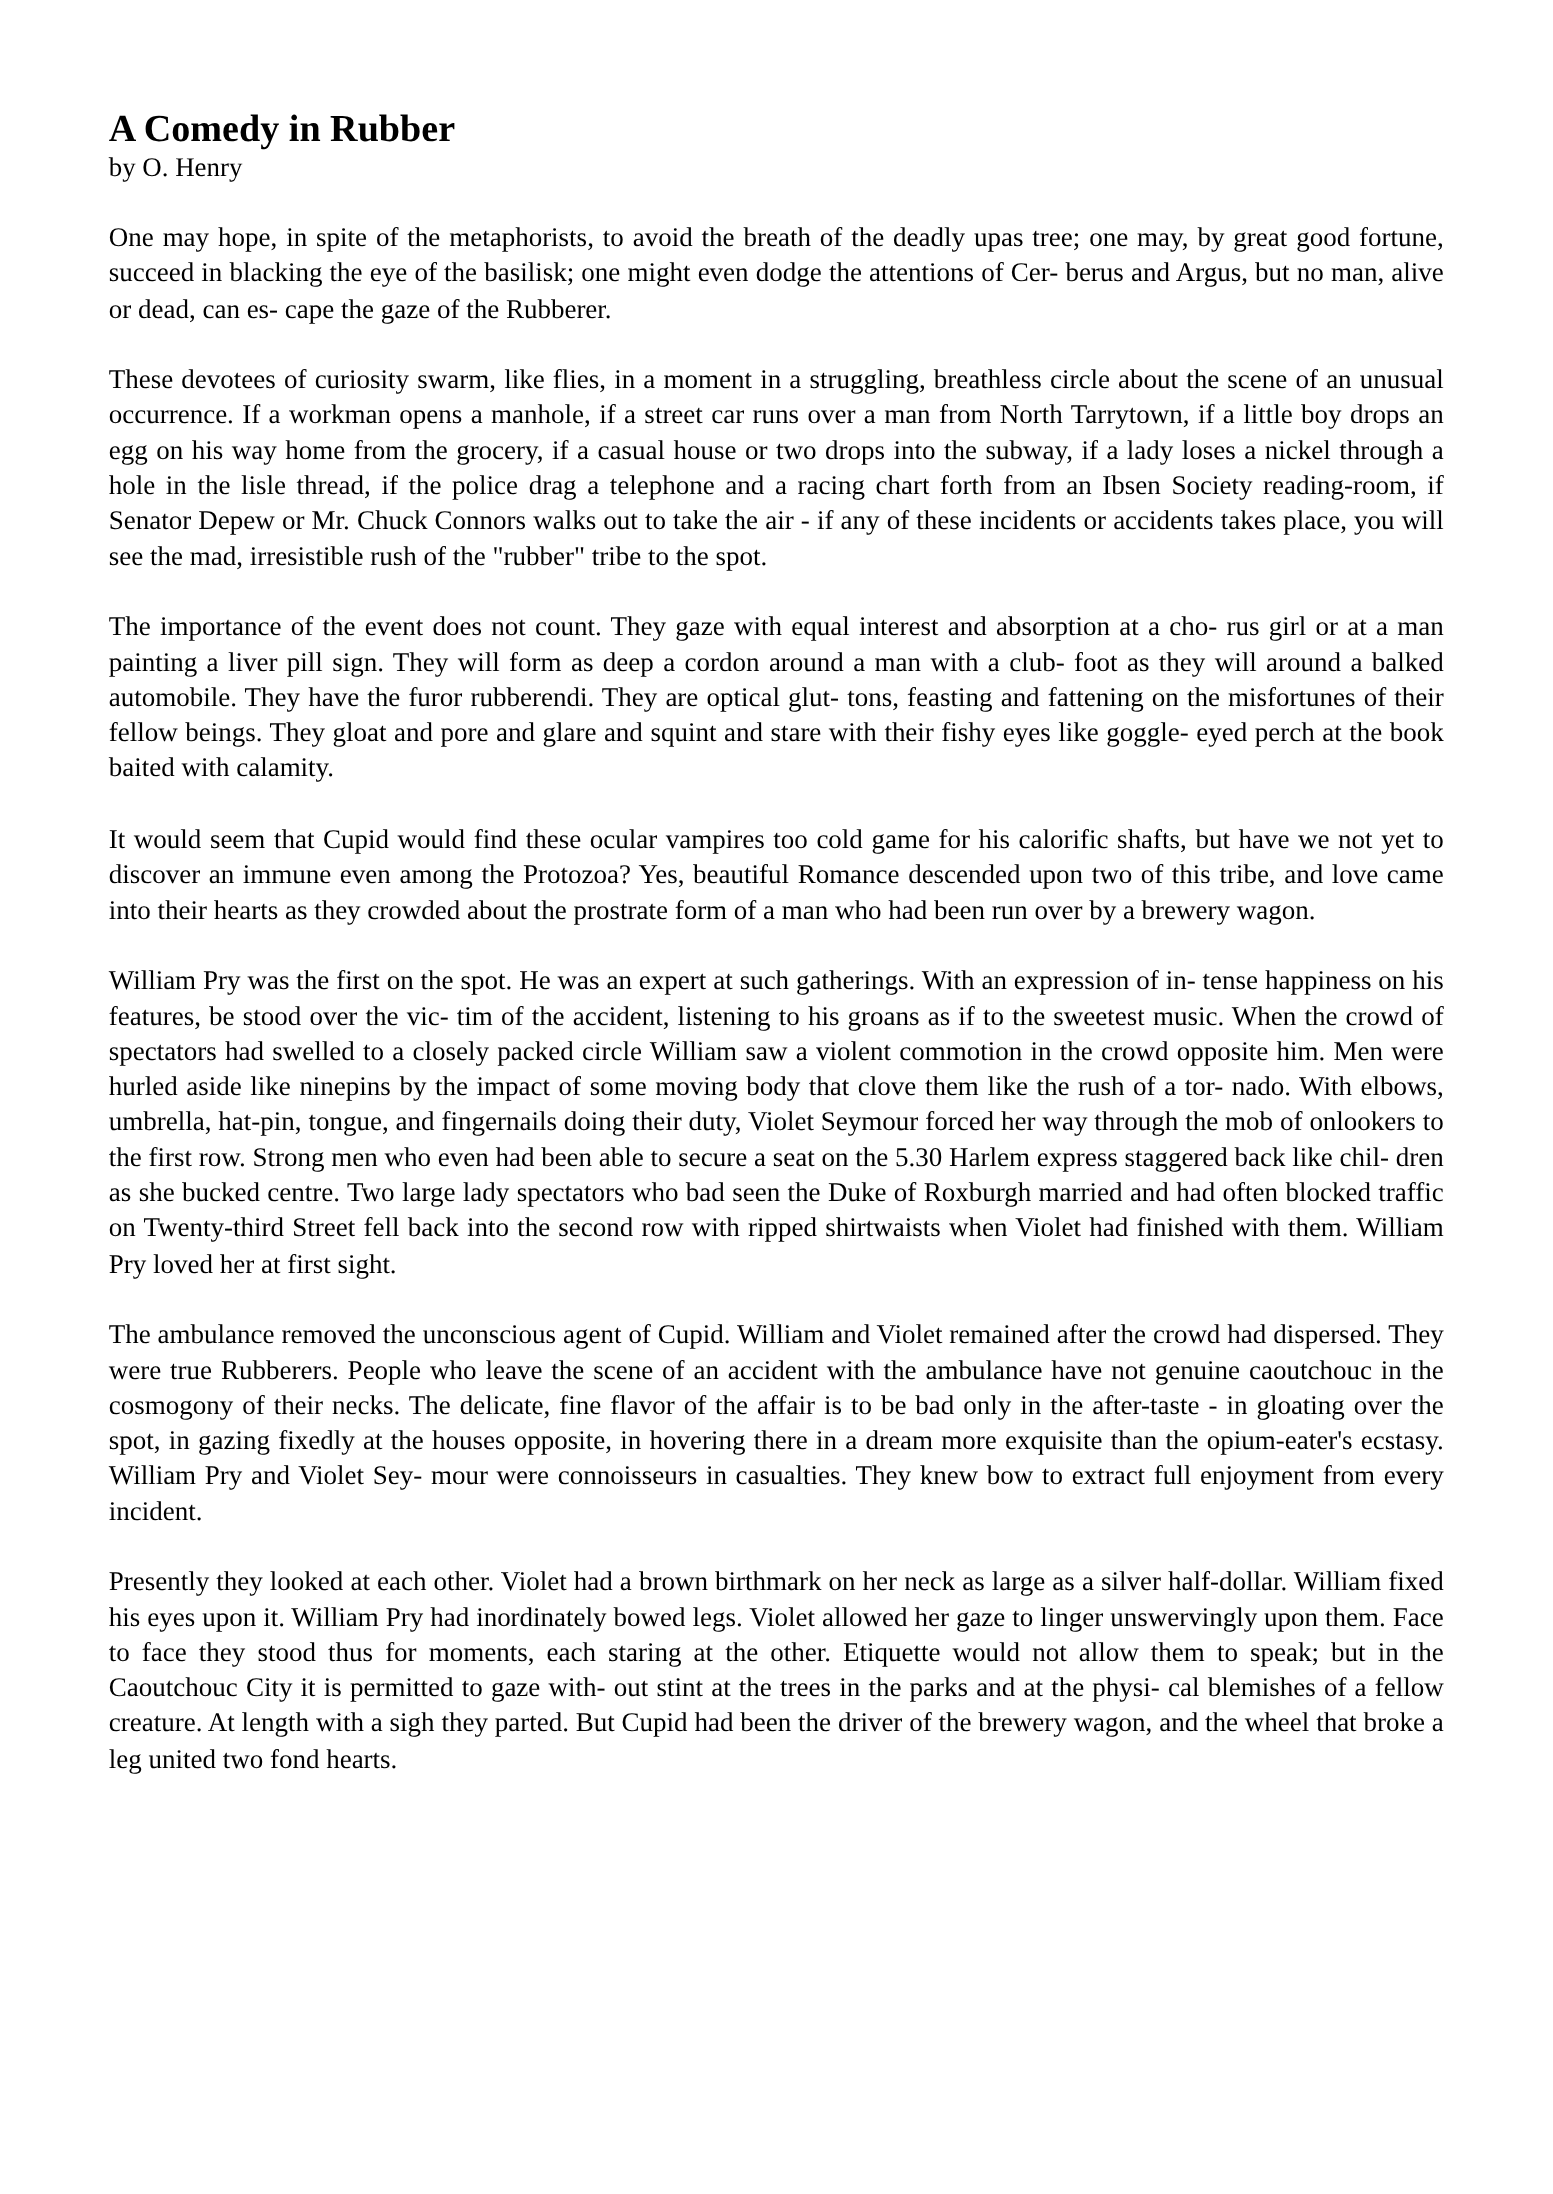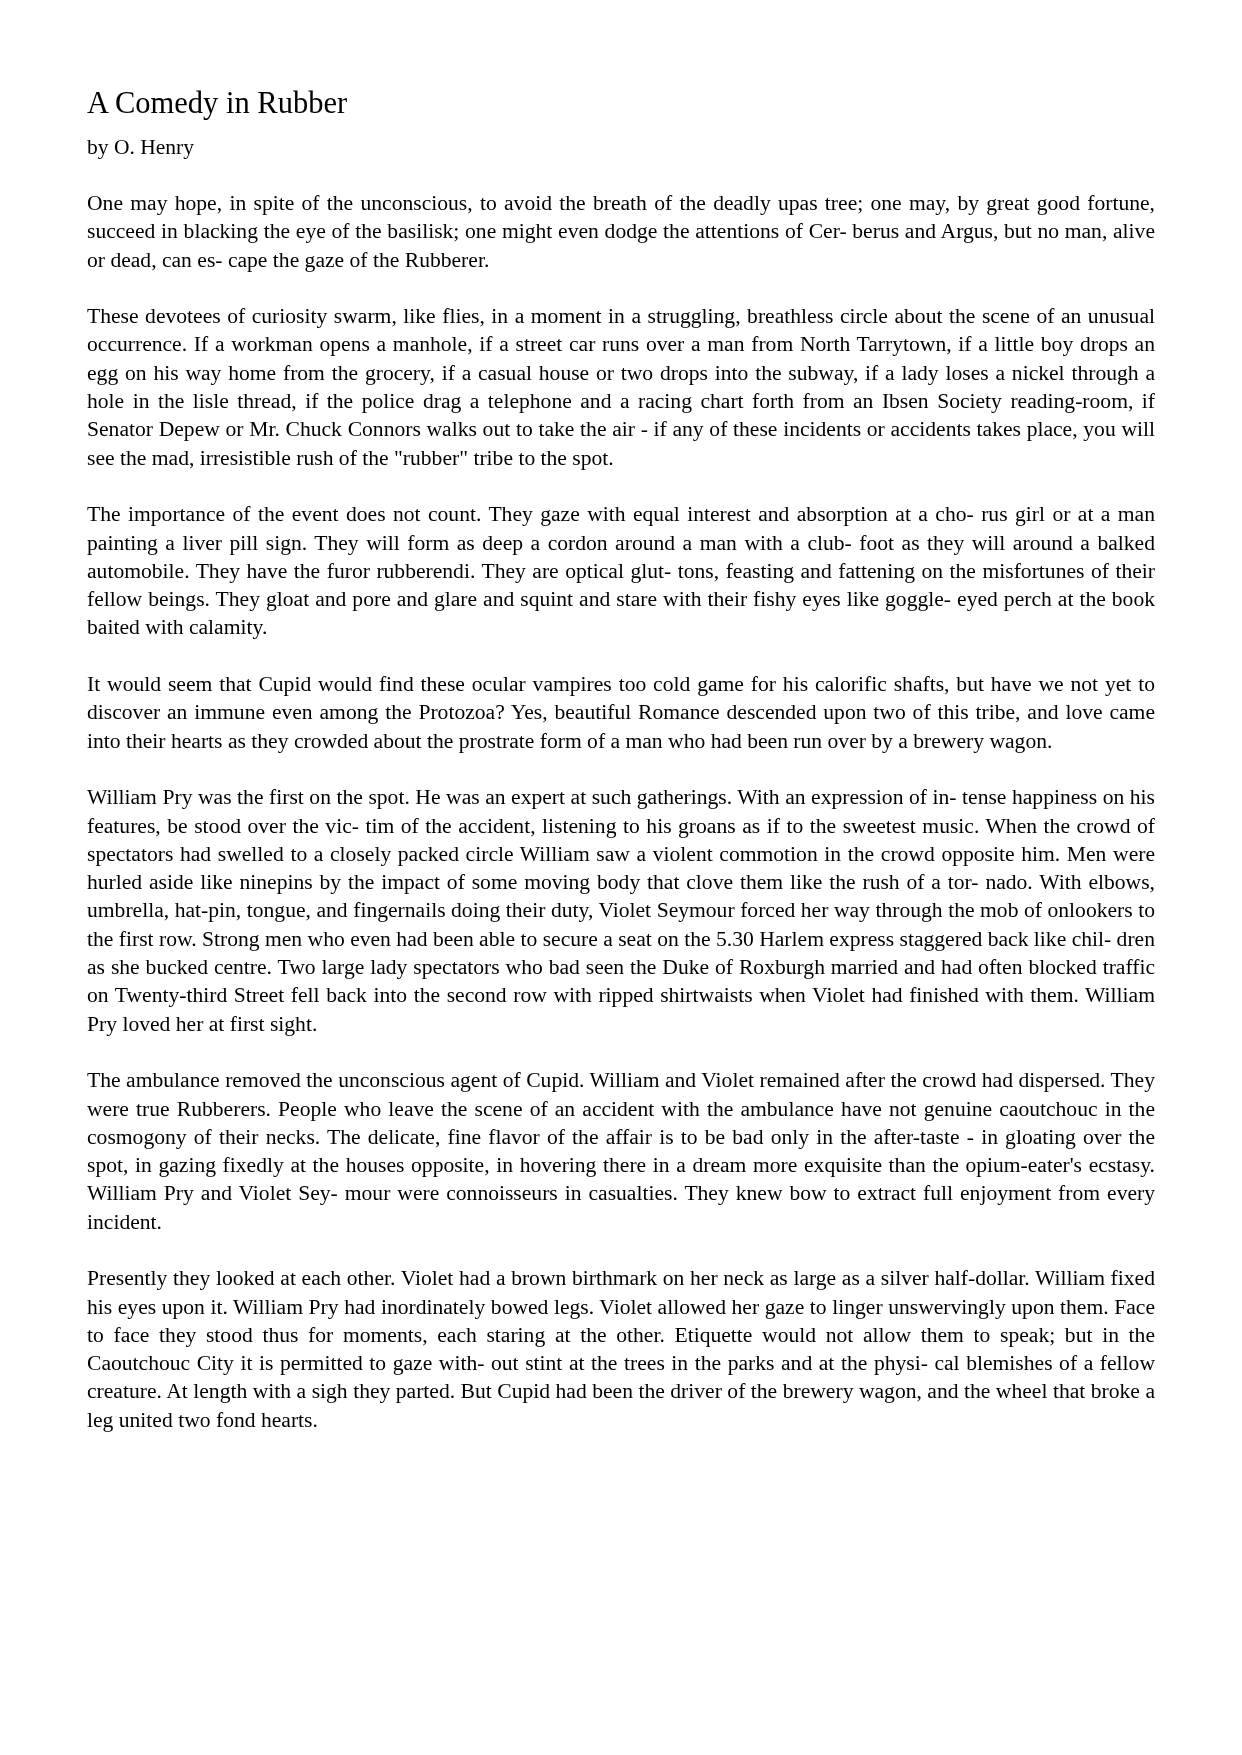--- a/index.html
+++ b/index.html
@@ -16,43 +16,43 @@
       color: #000000;
     }
     .page {
       position: absolute;
       left: 87px;
       top: 86px;
       width: 1068px;
     }
     .title {
       font-size: 30.5px;
-      font-weight: normal;
+      font-weight: bold;
       line-height: 34px;
       margin: 0;
     }
     .byline {
       font-size: 21.5px;
       line-height: 28px;
-      margin: 13px 0 28px 0;
+      margin: 0 0 28px 0;
     }
     .para {
       font-size: 21.6px;
       line-height: 28.3px;
       text-align: justify;
       margin: 0 0 28.3px 0;
     }
   </style>
 </head>
 <body>
 
 <div class="page">
   <h1 class="title">A Comedy in Rubber</h1>
   <p class="byline">by O. Henry</p>
 
-  <p class="para">One may hope, in spite of the unconscious, to avoid the breath of the deadly upas tree; one may, by great good fortune, succeed in blacking the eye of the basilisk; one might even dodge the attentions of Cer- berus and Argus, but no man, alive or dead, can es- cape the gaze of the Rubberer.</p>
+  <p class="para">One may hope, in spite of the metaphorists, to avoid the breath of the deadly upas tree; one may, by great good fortune, succeed in blacking the eye of the basilisk; one might even dodge the attentions of Cer- berus and Argus, but no man, alive or dead, can es- cape the gaze of the Rubberer.</p>
   <p class="para">These devotees of curiosity swarm, like flies, in a moment in a struggling, breathless circle about the scene of an unusual occurrence. If a workman opens a manhole, if a street car runs over a man from North Tarrytown, if a little boy drops an egg on his way home from the grocery, if a casual house or two drops into the subway, if a lady loses a nickel through a hole in the lisle thread, if the police drag a telephone and a racing chart forth from an Ibsen Society reading-room, if Senator Depew or Mr. Chuck Connors walks out to take the air - if any of these incidents or accidents takes place, you will see the mad, irresistible rush of the "rubber" tribe to the spot.</p>
   <p class="para">The importance of the event does not count. They gaze with equal interest and absorption at a cho- rus girl or at a man painting a liver pill sign. They will form as deep a cordon around a man with a club- foot as they will around a balked automobile. They have the furor rubberendi. They are optical glut- tons, feasting and fattening on the misfortunes of their fellow beings. They gloat and pore and glare and squint and stare with their fishy eyes like goggle- eyed perch at the book baited with calamity.</p>
   <p class="para">It would seem that Cupid would find these ocular vampires too cold game for his calorific shafts, but have we not yet to discover an immune even among the Protozoa? Yes, beautiful Romance descended upon two of this tribe, and love came into their hearts as they crowded about the prostrate form of a man who had been run over by a brewery wagon.</p>
   <p class="para">William Pry was the first on the spot. He was an expert at such gatherings. With an expression of in- tense happiness on his features, be stood over the vic- tim of the accident, listening to his groans as if to the sweetest music. When the crowd of spectators had swelled to a closely packed circle William saw a violent commotion in the crowd opposite him. Men were hurled aside like ninepins by the impact of some moving body that clove them like the rush of a tor- nado. With elbows, umbrella, hat-pin, tongue, and fingernails doing their duty, Violet Seymour forced her way through the mob of onlookers to the first row. Strong men who even had been able to secure a seat on the 5.30 Harlem express staggered back like chil- dren as she bucked centre. Two large lady spectators who bad seen the Duke of Roxburgh married and had often blocked traffic on Twenty-third Street fell back into the second row with ripped shirtwaists when Violet had finished with them. William Pry loved her at first sight.</p>
   <p class="para">The ambulance removed the unconscious agent of Cupid. William and Violet remained after the crowd had dispersed. They were true Rubberers. People who leave the scene of an accident with the ambulance have not genuine caoutchouc in the cosmogony of their necks. The delicate, fine flavor of the affair is to be bad only in the after-taste - in gloating over the spot, in gazing fixedly at the houses opposite, in hovering there in a dream more exquisite than the opium-eater's ecstasy. William Pry and Violet Sey- mour were connoisseurs in casualties. They knew bow to extract full enjoyment from every incident.</p>
   <p class="para">Presently they looked at each other. Violet had a brown birthmark on her neck as large as a silver half-dollar. William fixed his eyes upon it. William Pry had inordinately bowed legs. Violet allowed her gaze to linger unswervingly upon them. Face to face they stood thus for moments, each staring at the other. Etiquette would not allow them to speak; but in the Caoutchouc City it is permitted to gaze with- out stint at the trees in the parks and at the physi- cal blemishes of a fellow creature. At length with a sigh they parted. But Cupid had been the driver of the brewery wagon, and the wheel that broke a leg united two fond hearts.</p>
 </div>
 
 </body></html>

